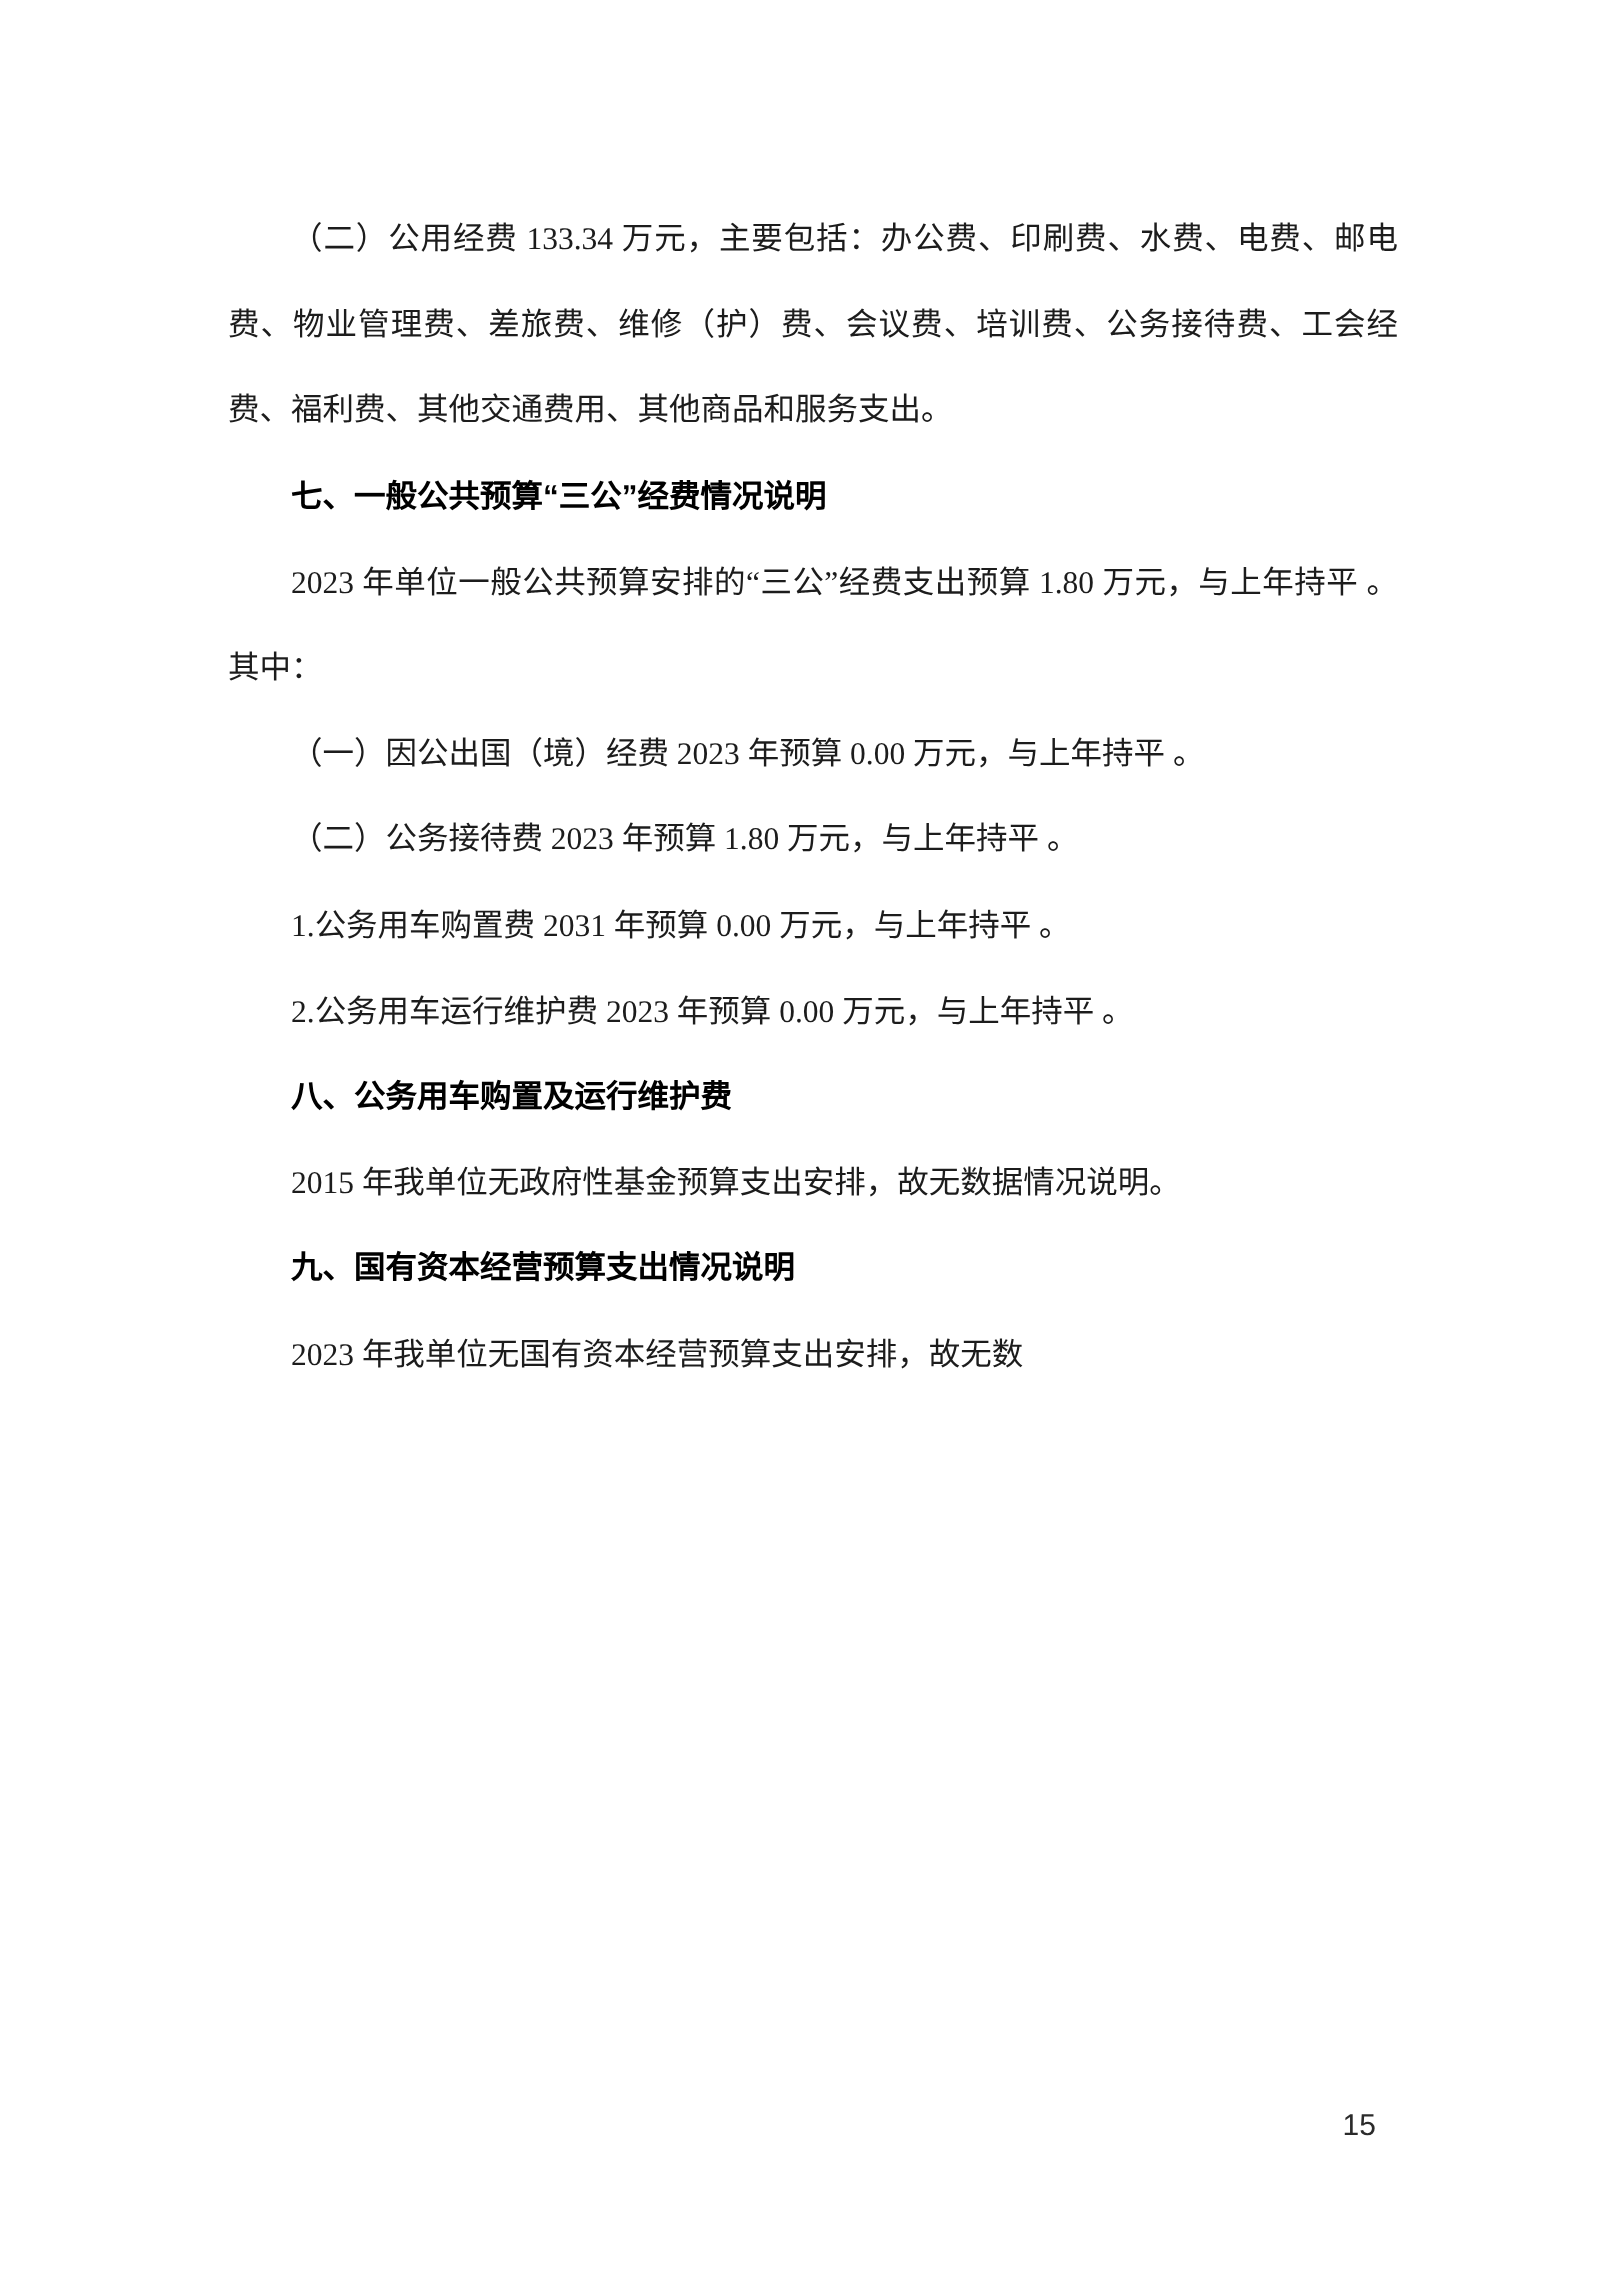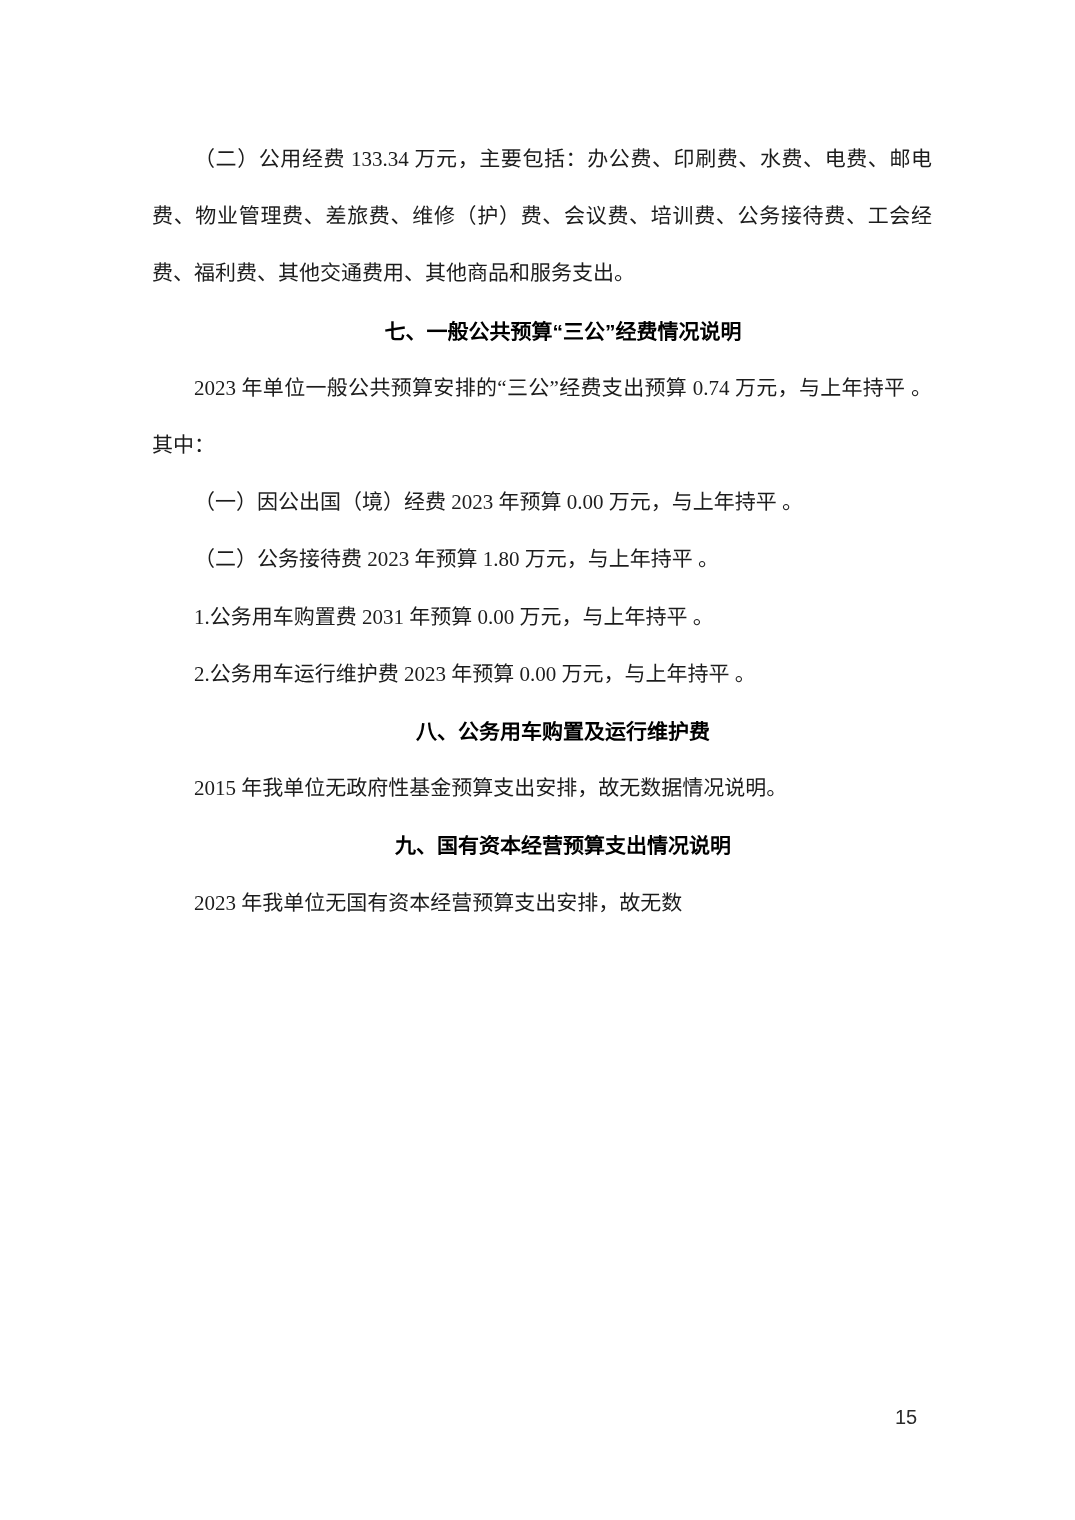--- a/index.html
+++ b/index.html
@@ -33,39 +33,39 @@
   }
   p.para.body {
     font-family: "Liberation Serif", "DejaVu Serif", serif;
     color: #1c1c1c;
     font-weight: 400;
   }
   p.para.heading {
     font-family: "Liberation Sans", "DejaVu Sans", sans-serif;
     color: #000000;
     font-weight: 700;
-    text-align: center;
+    text-align: left;
   }
   .page-number {
     position: absolute;
     left: 895px;
     top: 1403px;
     font-size: 20px;
     line-height: 28px;
     color: #2b2b2b;
     font-family: "Liberation Sans", "DejaVu Sans", sans-serif;
   }
 </style>
 </head>
 <body>
 
 <main class="doc-content" id="doc-content">
     <p class="para body">（二）公用经费 133.34 万元，主要包括：办公费、印刷费、水费、电费、邮电费、物业管理费、差旅费、维修（护）费、会议费、培训费、公务接待费、工会经费、福利费、其他交通费用、其他商品和服务支出。</p>
     <p class="para heading">七、一般公共预算“三公”经费情况说明</p>
-    <p class="para body">2023 年单位一般公共预算安排的“三公”经费支出预算 0.74 万元，与上年持平 。其中：</p>
+    <p class="para body">2023 年单位一般公共预算安排的“三公”经费支出预算 1.80 万元，与上年持平 。其中：</p>
     <p class="para body">（一）因公出国（境）经费 2023 年预算 0.00 万元，与上年持平 。</p>
     <p class="para body">（二）公务接待费 2023 年预算 1.80 万元，与上年持平 。</p>
     <p class="para body">1.公务用车购置费 2031 年预算 0.00 万元，与上年持平 。</p>
     <p class="para body">2.公务用车运行维护费 2023 年预算 0.00 万元，与上年持平 。</p>
     <p class="para heading">八、公务用车购置及运行维护费</p>
     <p class="para body">2015 年我单位无政府性基金预算支出安排，故无数据情况说明。</p>
     <p class="para heading">九、国有资本经营预算支出情况说明</p>
     <p class="para body">2023 年我单位无国有资本经营预算支出安排，故无数</p>
   </main>
 

